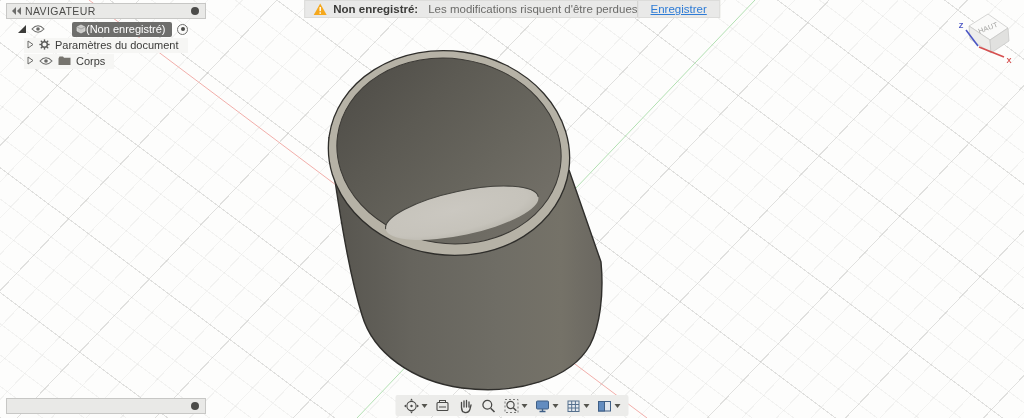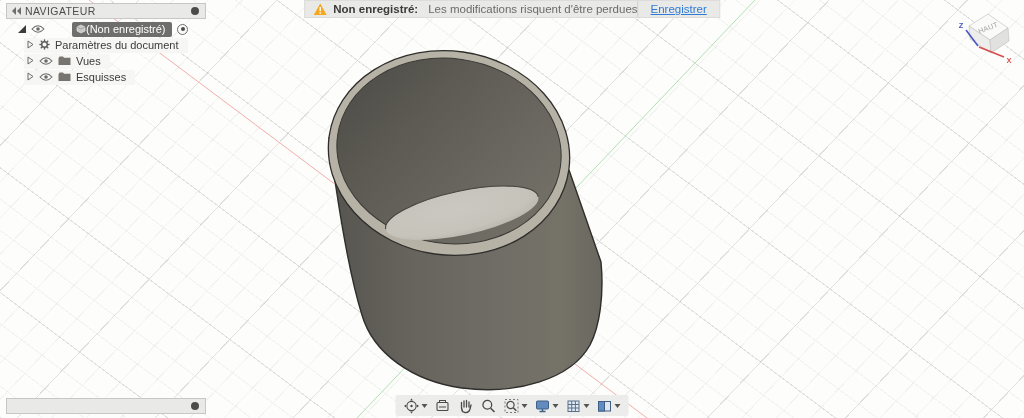--- a/index.html
+++ b/index.html
@@ -169,39 +169,24 @@
       <svg class="icon tri-closed" viewBox="0 0 7 9">
         <polygon points="1,1 6,4.5 1,8" fill="none" stroke="#6b6b69" stroke-width="1"></polygon>
         </svg>
       <svg class="icon" width="14" height="10" viewBox="0 0 14 10">
         <path d="M1,5 Q7,-1.5 13,5 Q7,11.5 1,5 Z" fill="none" stroke="#6a6a68" stroke-width="1.1"></path>
         <circle cx="7" cy="5" r="1.8" fill="#6a6a68"></circle>
       </svg>
       <svg class="icon" width="13" height="10" viewBox="0 0 13 10">
         <path d="M0.5,2.5 L0.5,9 L12.5,9 L12.5,1.8 L6,1.8 L5,0.5 L1.5,0.5 Z" fill="#76746e"></path>
         </svg>
-      <span>Vues</span>
+      <span>Corps</span>
     </span>
   </div>
 
-  <div class="tree-row child">
-    <span class="row-bg">
-      <svg class="icon tri-closed" viewBox="0 0 7 9">
-        <polygon points="1,1 6,4.5 1,8" fill="none" stroke="#6b6b69" stroke-width="1"></polygon>
-        </svg>
-      <svg class="icon" width="14" height="10" viewBox="0 0 14 10">
-        <path d="M1,5 Q7,-1.5 13,5 Q7,11.5 1,5 Z" fill="none" stroke="#6a6a68" stroke-width="1.1"></path>
-        <circle cx="7" cy="5" r="1.8" fill="#6a6a68"></circle>
-      </svg>
-      <svg class="icon" width="13" height="10" viewBox="0 0 13 10">
-        <path d="M0.5,2.5 L0.5,9 L12.5,9 L12.5,1.8 L6,1.8 L5,0.5 L1.5,0.5 Z" fill="#76746e"></path>
-        </svg>
-      <span>Esquisses</span>
-    </span>
-  </div>
 </div>
 
 <div id="banner">
   <svg class="warn" width="14" height="13" viewBox="0 0 14 13">
     <polygon points="7,0.5 13.5,12 0.5,12" fill="#f5a81c"></polygon>
     <rect x="6.3" y="4" width="1.4" height="4.2" fill="#fff"></rect>
     <rect x="6.3" y="9.3" width="1.4" height="1.5" fill="#fff"></rect>
   </svg>
   <span class="b1">Non enregistré:</span>
   <span class="b2">Les modifications risquent d'être perdues</span>

